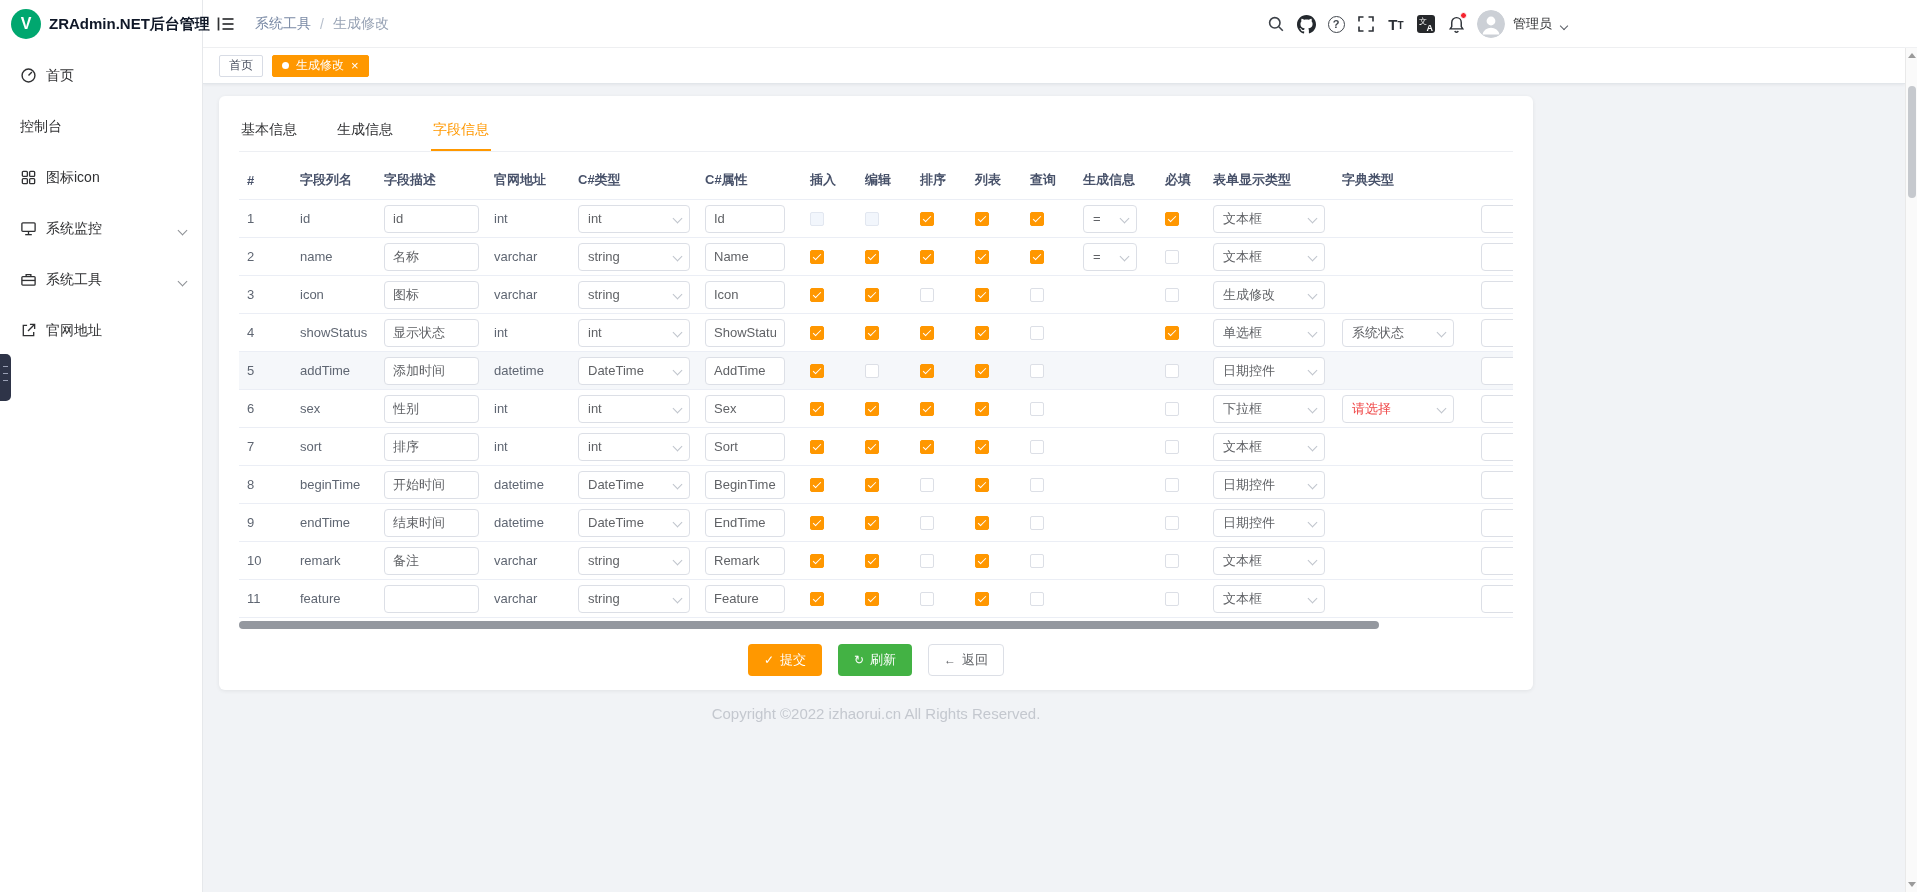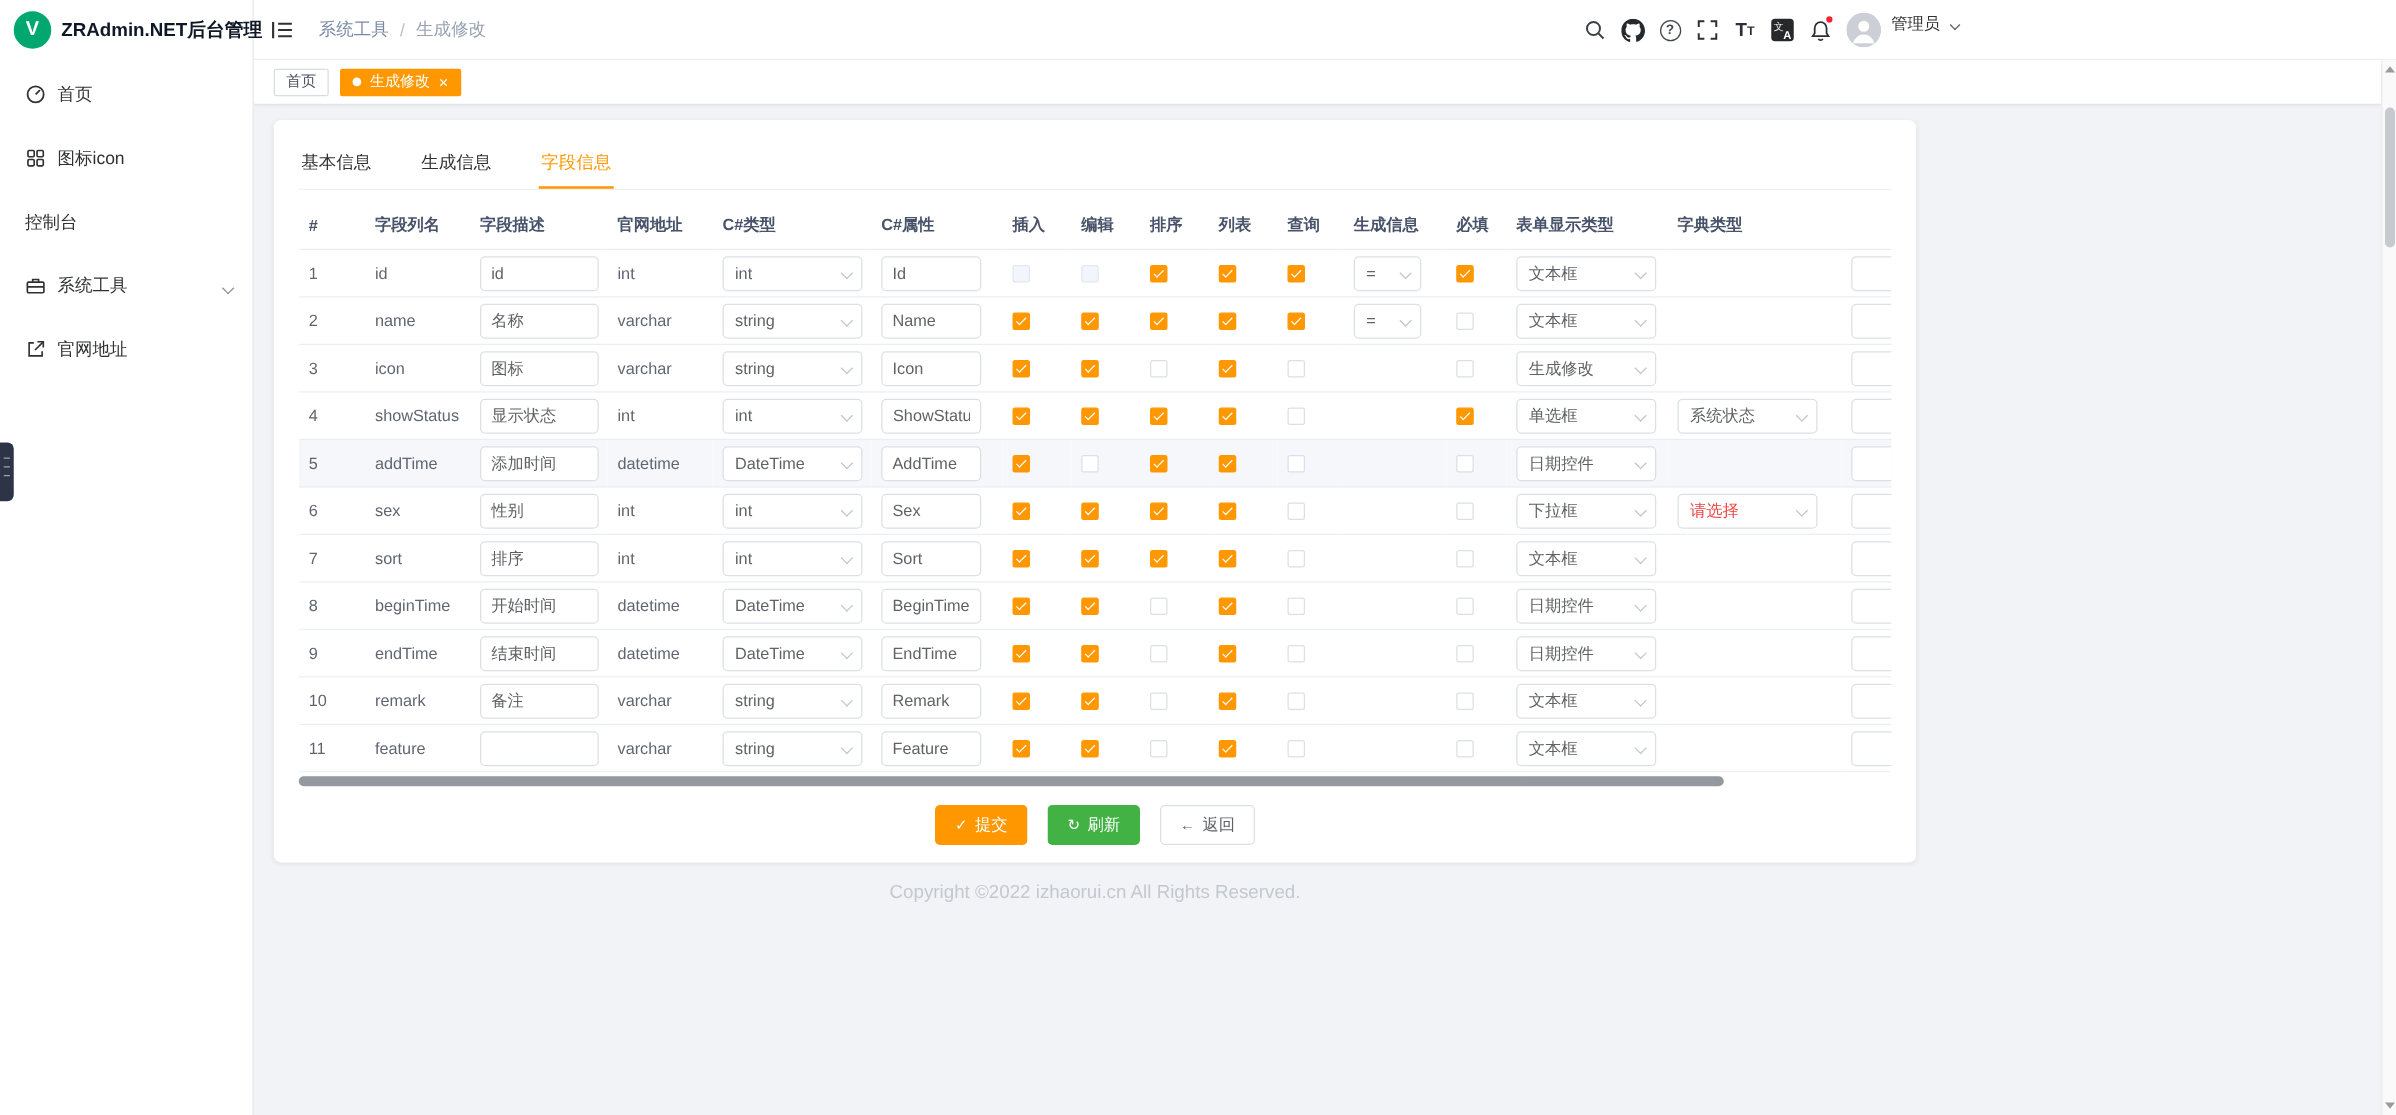--- a/index.html
+++ b/index.html
@@ -43,21 +43,21 @@
     display:flex; align-items:center; justify-content:center; font-size:11px; font-weight:bold; color:#42474e; }
   .size-ic { font-weight:bold; color:#2c3036; display:flex; align-items:flex-end; }
   .size-ic .t-big { font-size:15px; line-height:15px; }
   .size-ic .t-small { font-size:10px; line-height:12px; }
   .lang-ic { width:18px; height:18px; background:#26282b; border-radius:3px; position:relative; }
   .lang-ic .l-cn { position:absolute; left:2px; top:1px; color:#fff; font-size:8px; }
   .lang-ic .l-en { position:absolute; right:2px; bottom:0px; color:#fff; font-size:9px; font-weight:bold; }
   .bell-wrap { position:relative; }
   .bell-dot { position:absolute; right:4px; top:12px; width:7px; height:7px; border-radius:50%;
     background:#f5222d; border:1px solid #fff; }
-  .user-trigger { display:flex; align-items:flex-start; margin-left:6px; cursor:pointer; }
+  .user-trigger { display:flex; align-items:center; margin-left:6px; cursor:pointer; }
   .avatar { width:28px; height:28px; border-radius:50%; overflow:hidden; flex:none; }
   .user-name { margin-left:8px; font-size:13px; color:#303133; }
   .user-caret { margin-left:9px; }
   .caret-down { display:inline-block; width:6px; height:6px; border-right:1.3px solid #5a5e66;
     border-bottom:1.3px solid #5a5e66; transform:rotate(45deg); margin-top:-3px; }
 
   
   .tagbar { position:absolute; left:203px; top:48px; right:12px; height:36px; background:#fff;
     border-bottom:1px solid #e2e6ea; box-shadow:0 1px 3px rgba(0,21,41,.06);
     display:flex; align-items:center; padding-left:16px; gap:9px; z-index:3; }
@@ -139,32 +139,43 @@
     <div class="menu-item">
       <span class="mi-icon">
         <svg width="17" height="17" viewBox="0 0 18 18" fill="none" stroke="#303133" stroke-width="1.5">
             <circle cx="9" cy="9" r="6.8"></circle>
             <line x1="9" y1="9" x2="12.6" y2="5.4"></line>
           </svg>
       </span>
       <span class="mi-label">首页</span>
     </div>
     <div class="menu-item">
+      <span class="mi-label">控制台</span>
+    </div>
+    <div class="menu-item">
       <span class="mi-icon">
         <svg width="17" height="17" viewBox="0 0 18 18" fill="none" stroke="#303133" stroke-width="1.4">
             <rect x="2.5" y="2.5" width="5.3" height="5.3" rx="1"></rect>
             <rect x="10.2" y="2.5" width="5.3" height="5.3" rx="1"></rect>
             <rect x="2.5" y="10.2" width="5.3" height="5.3" rx="1"></rect>
             <rect x="10.2" y="10.2" width="5.3" height="5.3" rx="1"></rect>
           </svg>
       </span>
       <span class="mi-label">图标icon</span>
     </div>
     <div class="menu-item">
-      <span class="mi-label">控制台</span>
+      <span class="mi-icon">
+        <svg width="17" height="17" viewBox="0 0 18 18" fill="none" stroke="#303133" stroke-width="1.4">
+            <rect x="2" y="3" width="14" height="9" rx="1"></rect>
+            <line x1="9" y1="12" x2="9" y2="15"></line>
+            <line x1="5.5" y1="15.5" x2="12.5" y2="15.5"></line>
+          </svg>
+      </span>
+      <span class="mi-label">系统监控</span>
+      <span class="mi-arrow"><i class="chev"></i></span>
     </div>
     <div class="menu-item">
       <span class="mi-icon">
         <svg width="17" height="17" viewBox="0 0 18 18" fill="none" stroke="#303133" stroke-width="1.4">
             <rect x="2" y="6" width="14" height="9" rx="1"></rect>
             <path d="M6.5 6V3.8h5V6"></path>
             <line x1="2" y1="10" x2="16" y2="10"></line>
           </svg>
       </span>
       <span class="mi-label">系统工具</span>

